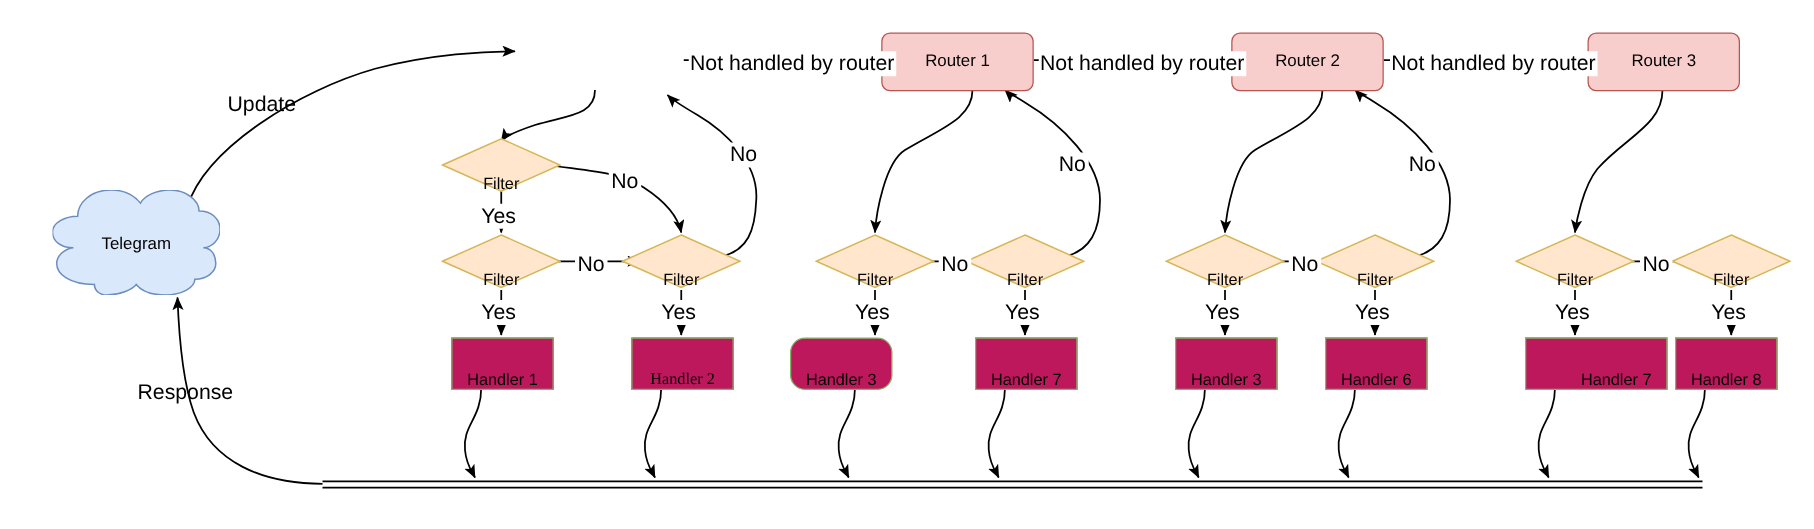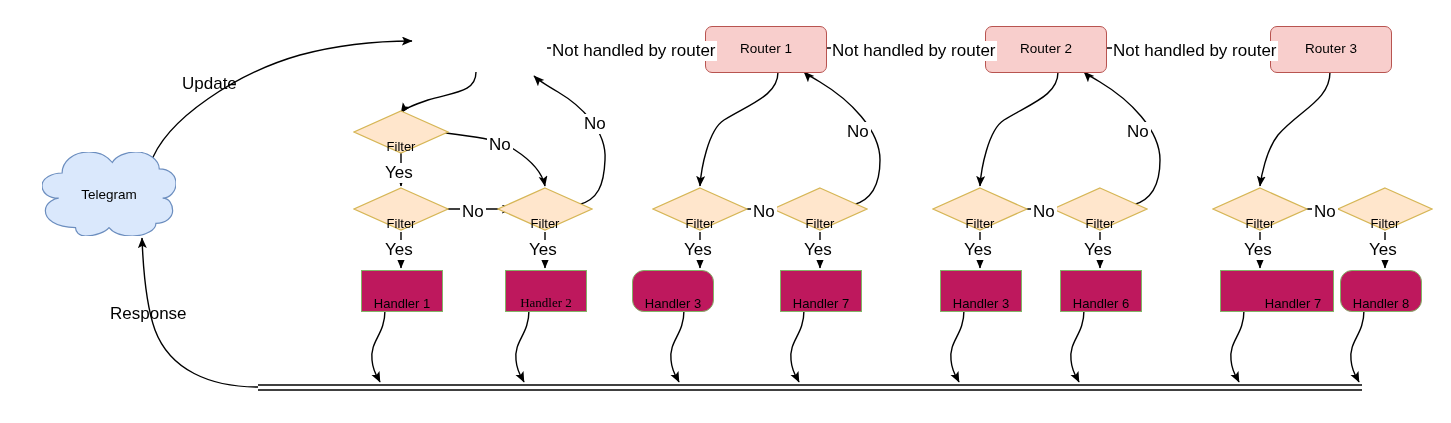--- a/index.html
+++ b/index.html
@@ -184,21 +184,21 @@
     </div>
   <div class="handlerbox" style="left:940px;top:270px;width:80px;height:40px;">
       <span>Handler 3</span>
     </div>
   <div class="handlerbox" style="left:1060px;top:270px;width:80px;height:40px;">
       <span>Handler 6</span>
     </div>
   <div class="handlerbox" style="left:1220px;top:270px;width:80px;height:40px;padding-left:32px;">
       <span>Handler 7</span>
     </div>
-  <div class="handlerbox" style="left:1340px;top:270px;width:80px;height:40px;border-radius:12px;">
+  <div class="handlerbox" style="left:1340px;top:270px;width:80px;height:40px;">
       <span>Handler 8</span>
     </div>
 
   <div class="edgelbl" style="left:182px;top:74px;">Update</div>
   <div class="edgelbl" style="left:110px;top:304px;">Response</div>
 
   <div class="edgelbl" style="left:551px;top:41px;background:#fff;padding:0 1px;">Not handled by router</div>
   <div class="edgelbl" style="left:831px;top:41px;background:#fff;padding:0 1px;">Not handled by router</div>
   <div class="edgelbl" style="left:1112px;top:41px;background:#fff;padding:0 1px;">Not handled by router</div>
 

